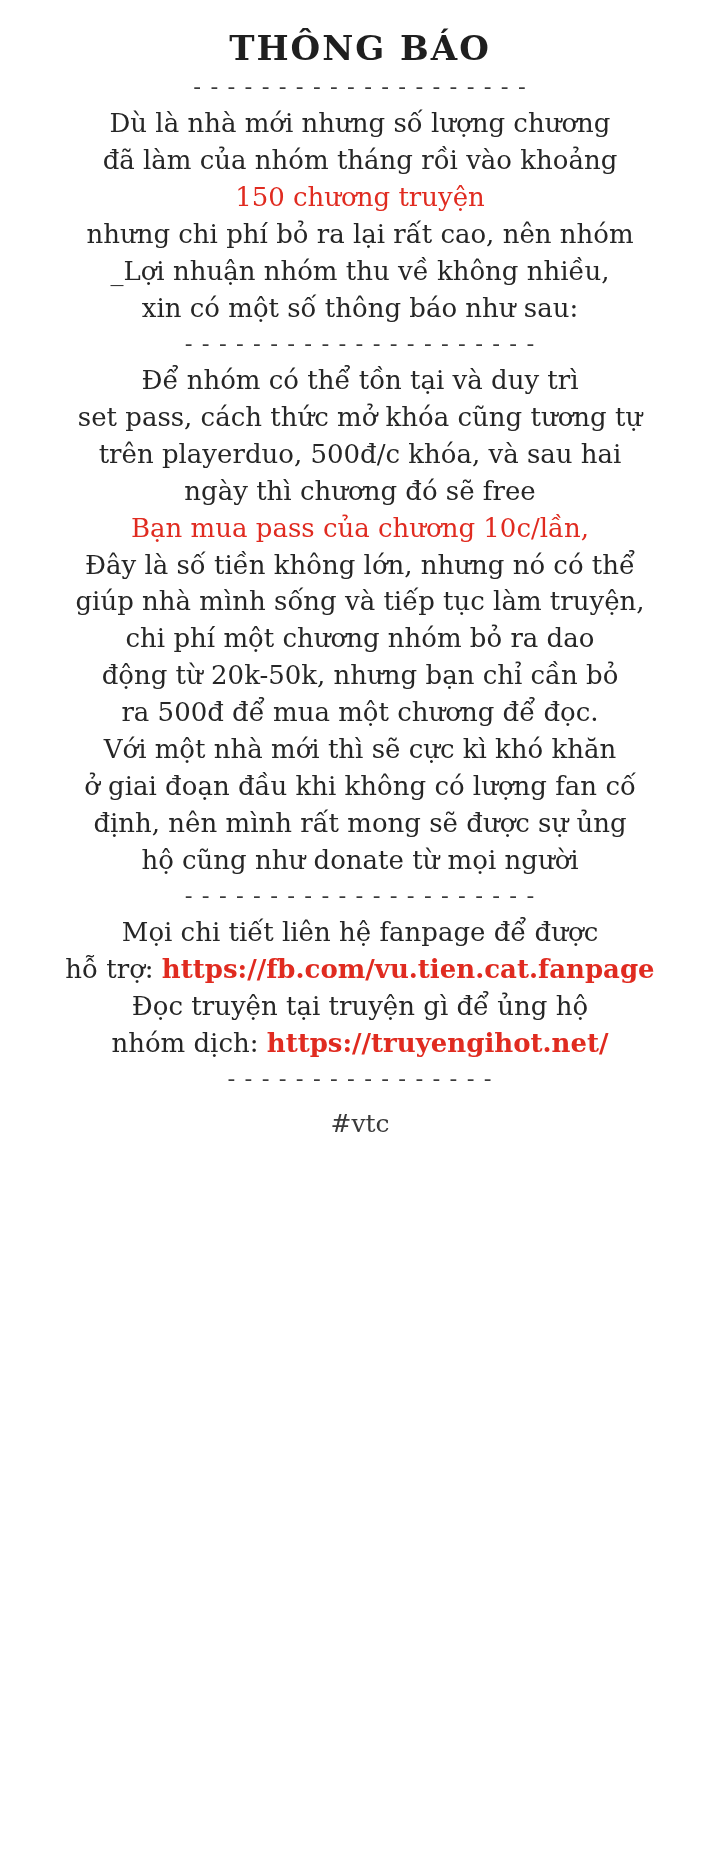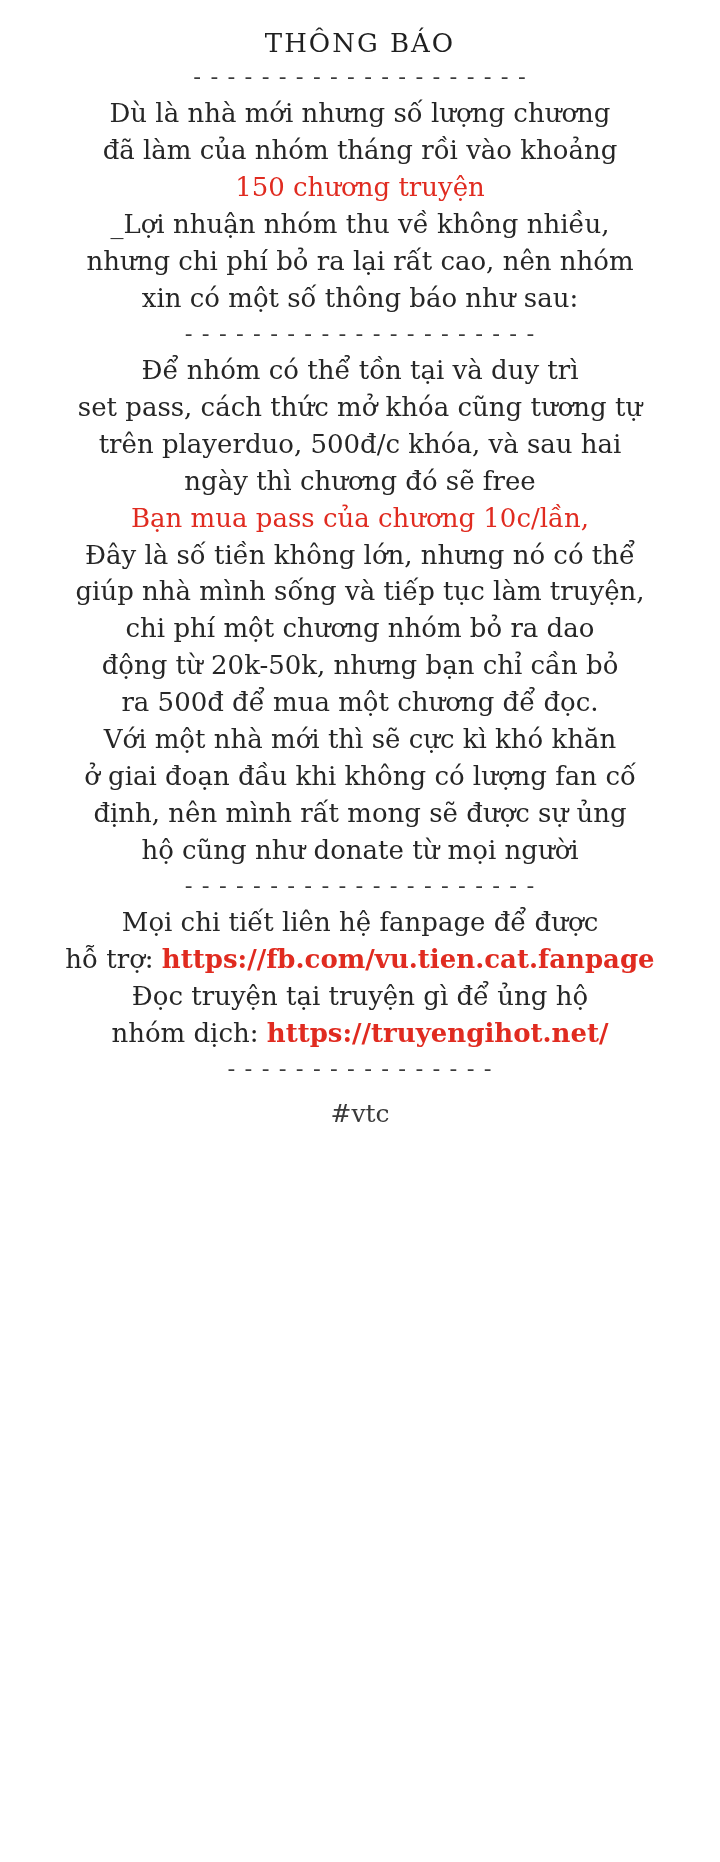--- a/index.html
+++ b/index.html
@@ -14,25 +14,25 @@
     color: #2b2b2b;
   }
   .page {
     width: 612px;
     margin: 0 auto;
     padding: 14px 0 30px 0;
     box-sizing: border-box;
   }
   .title {
     text-align: center;
-    font-size: 26px;
+    font-size: 34px;
     letter-spacing: 2px;
     color: #1f1f1f;
     margin: 14px 0 6px 0;
-    font-weight: 400;
+    font-weight: 700;
   }
   .divider {
     text-align: center;
     font-size: 23px;
     letter-spacing: 1px;
     color: #3a3a3a;
     margin: 4px 0 6px 0;
     line-height: 1.1;
     white-space: nowrap;
     overflow: hidden;
@@ -70,22 +70,22 @@
 <div class="page">
 
   <div class="title">THÔNG BÁO</div>
 
   <div class="divider">- - - - - - - - - - - - - - - - - - - -</div>
 
   <div class="para">
     <span class="line">Dù là nhà mới nhưng số lượng chương</span>
     <span class="line">đã làm của nhóm tháng rồi vào khoảng</span>
     <span class="line red">150 chương truyện</span>
+    <span class="line">nhưng chi phí bỏ ra lại rất cao, nên nhóm</span>
     <span class="line">_Lợi nhuận nhóm thu về không nhiều,</span>
-    <span class="line">nhưng chi phí bỏ ra lại rất cao, nên nhóm</span>
     <span class="line">xin có một số thông báo như sau:</span>
   </div>
 
   <div class="divider">- - - - - - - - - - - - - - - - - - - - -</div>
 
   <div class="para">
     <span class="line">Để nhóm có thể tồn tại và duy trì</span>
     <span class="line">set pass, cách thức mở khóa cũng tương tự</span>
     <span class="line">trên playerduo, 500đ/c khóa, và sau hai</span>
     <span class="line">ngày thì chương đó sẽ free</span>

